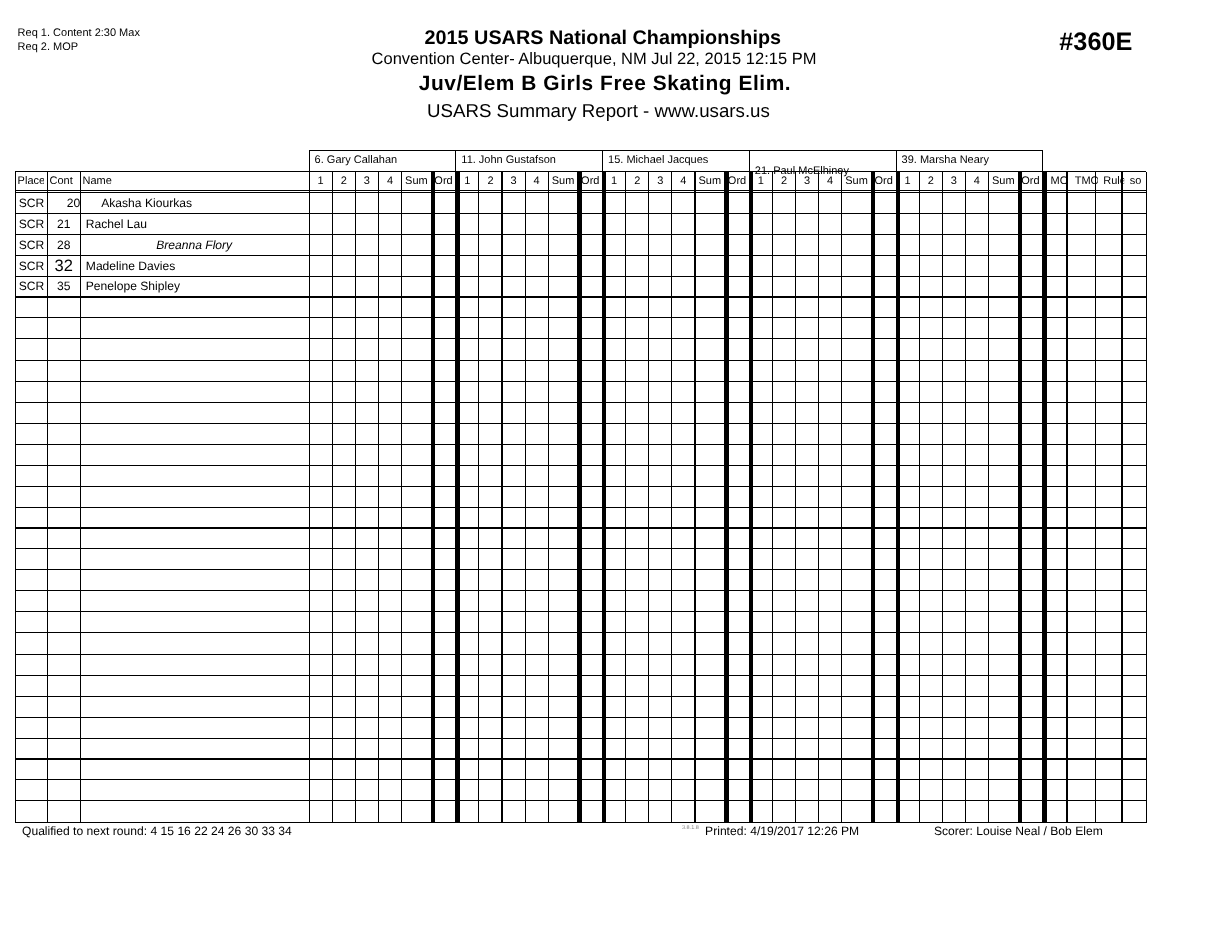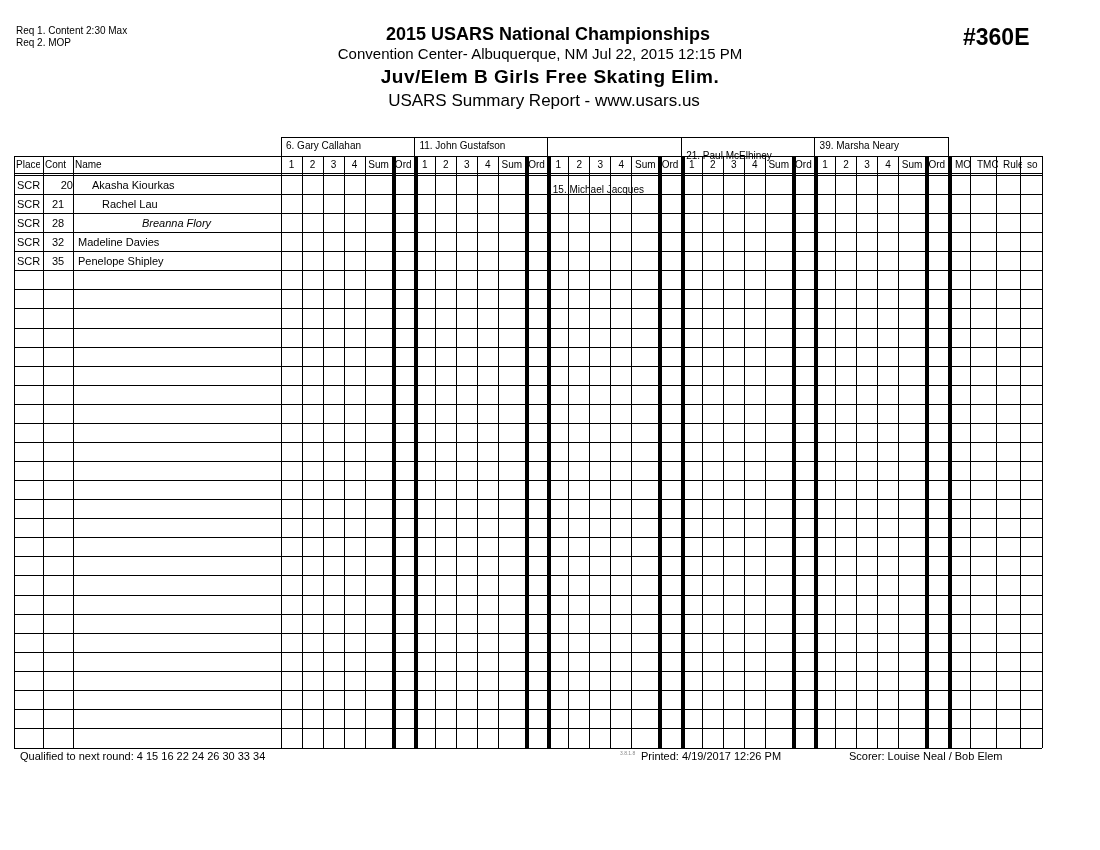--- a/index.html
+++ b/index.html
@@ -111,21 +111,21 @@
     <line x1="949.5" y1="156" x2="949.5" y2="748" stroke="#000" stroke-width="4" shape-rendering="crispEdges"></line>
     <line x1="948" y1="156" x2="948" y2="748" stroke="#000" stroke-width="1" shape-rendering="crispEdges"></line>
     <line x1="970" y1="156" x2="970" y2="748" stroke="#000" stroke-width="1" shape-rendering="crispEdges"></line>
     <line x1="996" y1="156" x2="996" y2="748" stroke="#000" stroke-width="1" shape-rendering="crispEdges"></line>
     <line x1="1020" y1="156" x2="1020" y2="748" stroke="#000" stroke-width="1" shape-rendering="crispEdges"></line>
     <line x1="1042" y1="156" x2="1042" y2="748" stroke="#000" stroke-width="1" shape-rendering="crispEdges"></line>
   </svg>
 <div id="cells">
     <div class="cell" style="left: 281px; top: 137px; width: 133.4px; text-align: left; padding-left: 5px;">6.  Gary Callahan</div>
     <div class="cell" style="left: 414.4px; top: 137px; width: 133.4px; text-align: left; padding-left: 5px;">11.  John Gustafson</div>
-    <div class="cell" style="left: 547.8px; top: 137px; width: 133.4px; text-align: left; padding-left: 5px; margin-top: 44px;">15.  Michael Jacques</div>
+    <div class="cell" style="left: 547.8px; top: 137px; width: 133.4px; text-align: left; padding-left: 5px;">15.  Michael Jacques</div>
     <div class="cell" style="left: 681.2px; top: 147px; width: 140px; text-align: left; padding-left: 5px;">21.  Paul McElhiney</div>
     <div class="cell" style="left: 814.6px; top: 137px; width: 133.4px; text-align: left; padding-left: 5px;">39.  Marsha Neary</div>
     <div class="cell" style="left: 11px; top: 156px; width: 29px; text-align: left; padding-left: 5px;">Place</div>
     <div class="cell" style="left: 40px; top: 156px; width: 30px; text-align: left; padding-left: 5px;">Cont</div>
     <div class="cell" style="left: 70px; top: 156px; width: 208px; text-align: left; padding-left: 5px;">Name</div>
     <div class="cell" style="left: 281px; top: 156px; width: 21px; text-align: center; padding-left: 0px;">1</div>
     <div class="cell" style="left: 302px; top: 156px; width: 21px; text-align: center; padding-left: 0px;">2</div>
     <div class="cell" style="left: 323px; top: 156px; width: 21px; text-align: center; padding-left: 0px;">3</div>
     <div class="cell" style="left: 344px; top: 156px; width: 21px; text-align: center; padding-left: 0px;">4</div>
     <div class="cell" style="left: 365px; top: 156px; width: 27px; text-align: center; padding-left: 0px;">Sum</div>
@@ -156,26 +156,26 @@
     <div class="cell" style="left: 925.6px; top: 156px; width: 22.4px; text-align: center; padding-left: 0px;">Ord</div>
     <div class="cell" style="left: 950px; top: 156px; width: 22px; text-align: left; padding-left: 5px;">MO</div>
     <div class="cell" style="left: 972px; top: 156px; width: 26px; text-align: left; padding-left: 5px;">TMO</div>
     <div class="cell" style="left: 998px; top: 156px; width: 24px; text-align: left; padding-left: 5px;">Rule</div>
     <div class="cell" style="left: 1022px; top: 156px; width: 22px; text-align: left; padding-left: 5px;">so</div>
     <div class="cell" style="left: 14px; top: 176px; width: 29px; font-size: 11px; text-align: left; padding-left: 3px;">SCR</div>
     <div class="cell" style="left: 43px; top: 176px; width: 30px; font-size: 11px; text-align: right; padding-left: 0px;">20</div>
     <div class="cell" style="left: 75px; top: 176px; width: 200px; font-size: 11px; text-align: left; padding-left: 17px;">Akasha Kiourkas</div>
     <div class="cell" style="left: 14px; top: 195px; width: 29px; font-size: 11px; text-align: left; padding-left: 3px;">SCR</div>
     <div class="cell" style="left: 43px; top: 195px; width: 30px; font-size: 11px; text-align: center; padding-left: 0px;">21</div>
-    <div class="cell" style="left: 75px; top: 195px; width: 200px; font-size: 11px; text-align: left; padding-left: 3px; margin-left: 24px;">Rachel Lau</div>
+    <div class="cell" style="left: 75px; top: 195px; width: 200px; font-size: 11px; text-align: left; padding-left: 3px;">Rachel Lau</div>
     <div class="cell" style="left: 14px; top: 214px; width: 29px; font-size: 11px; text-align: left; padding-left: 3px;">SCR</div>
     <div class="cell" style="left: 43px; top: 214px; width: 30px; font-size: 11px; text-align: center; padding-left: 0px;">28</div>
     <div class="cell" style="left: 75px; top: 214px; width: 200px; font-size: 11px; text-align: center; padding-left: 3px; font-style: italic;">Breanna Flory</div>
     <div class="cell" style="left: 14px; top: 233px; width: 29px; font-size: 11px; text-align: left; padding-left: 3px;">SCR</div>
-    <div class="cell" style="left: 43px; top: 233px; width: 30px; font-size: 11px; text-align: center; padding-left: 0px;">32</div>
+    <div class="cell" style="left: 43px; top: 233px; width: 30px; font-size: 15px; text-align: center; padding-left: 0px;">32</div>
     <div class="cell" style="left: 75px; top: 233px; width: 200px; font-size: 11px; text-align: left; padding-left: 3px;">Madeline Davies</div>
     <div class="cell" style="left: 14px; top: 252px; width: 29px; font-size: 11px; text-align: left; padding-left: 3px;">SCR</div>
     <div class="cell" style="left: 43px; top: 252px; width: 30px; font-size: 11px; text-align: center; padding-left: 0px;">35</div>
     <div class="cell" style="left: 75px; top: 252px; width: 200px; font-size: 11px; text-align: left; padding-left: 3px;">Penelope Shipley</div>
   </div>
 
 <div class="foot" style="left:20px;">Qualified to next round:   4 15 16 22 24 26 30 33 34</div>
 <div class="ver">3.8.1.8</div>
 <div class="foot" style="left:641px;">Printed:  4/19/2017  12:26 PM</div>
 <div class="foot" style="left:849px;">Scorer:   Louise Neal / Bob Elem</div>

